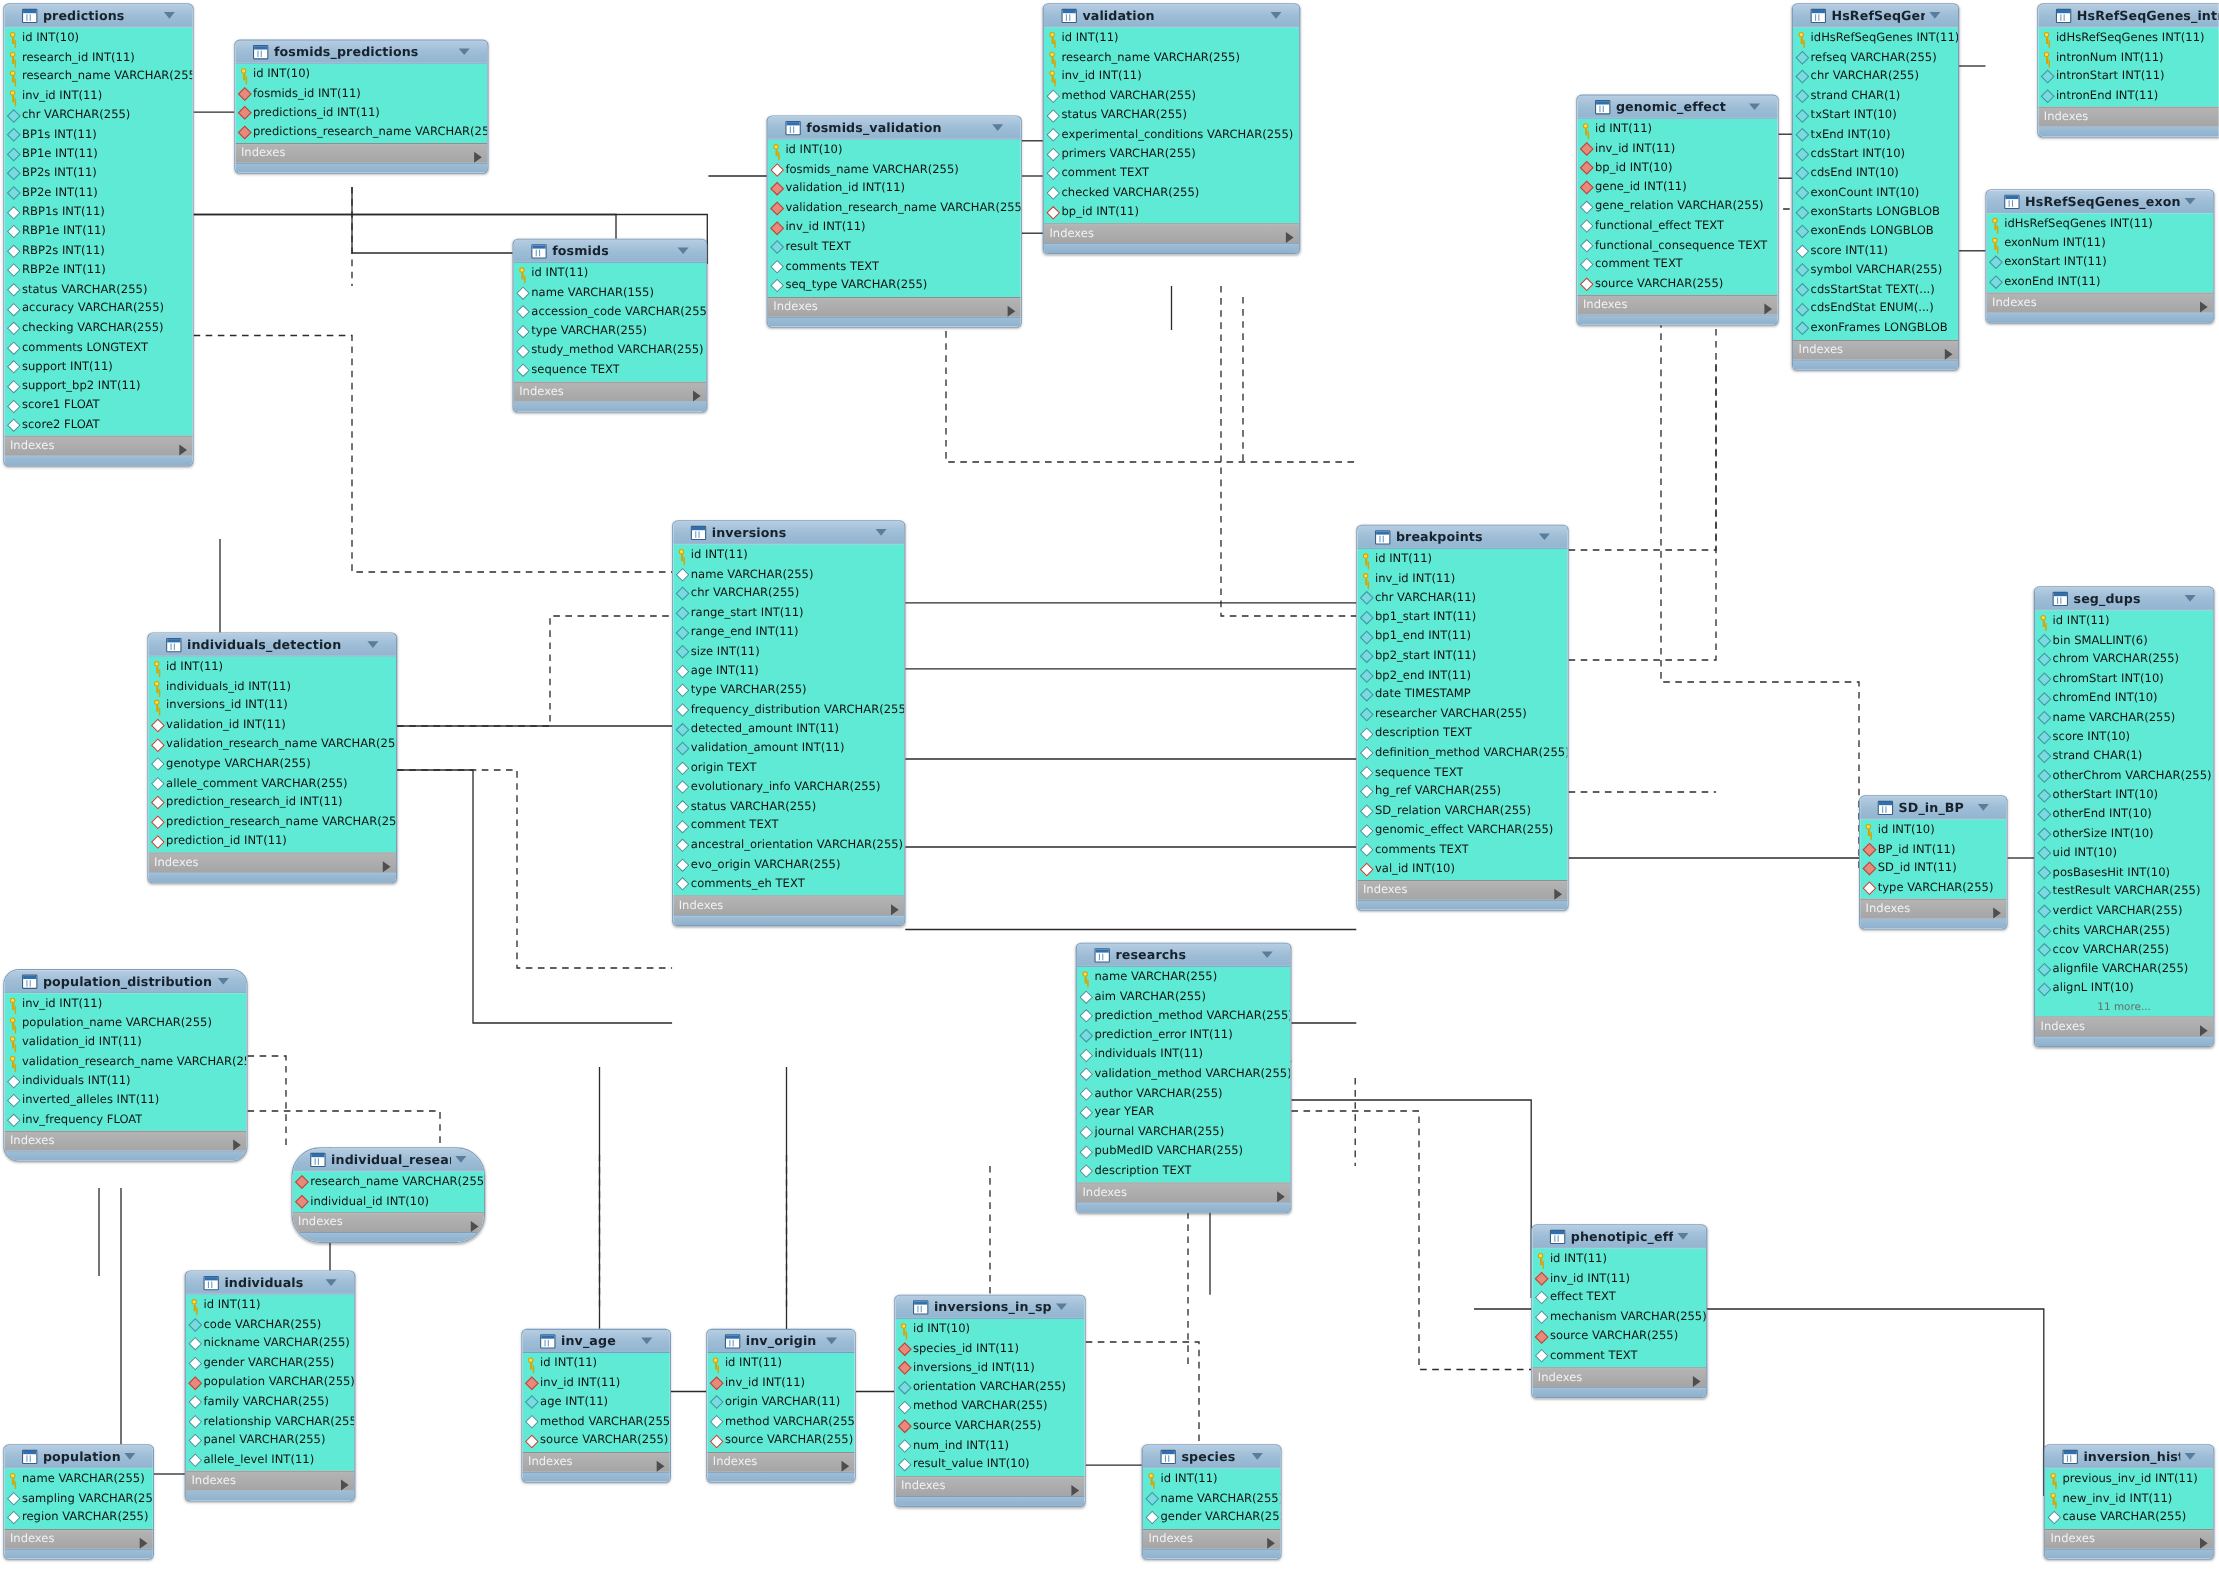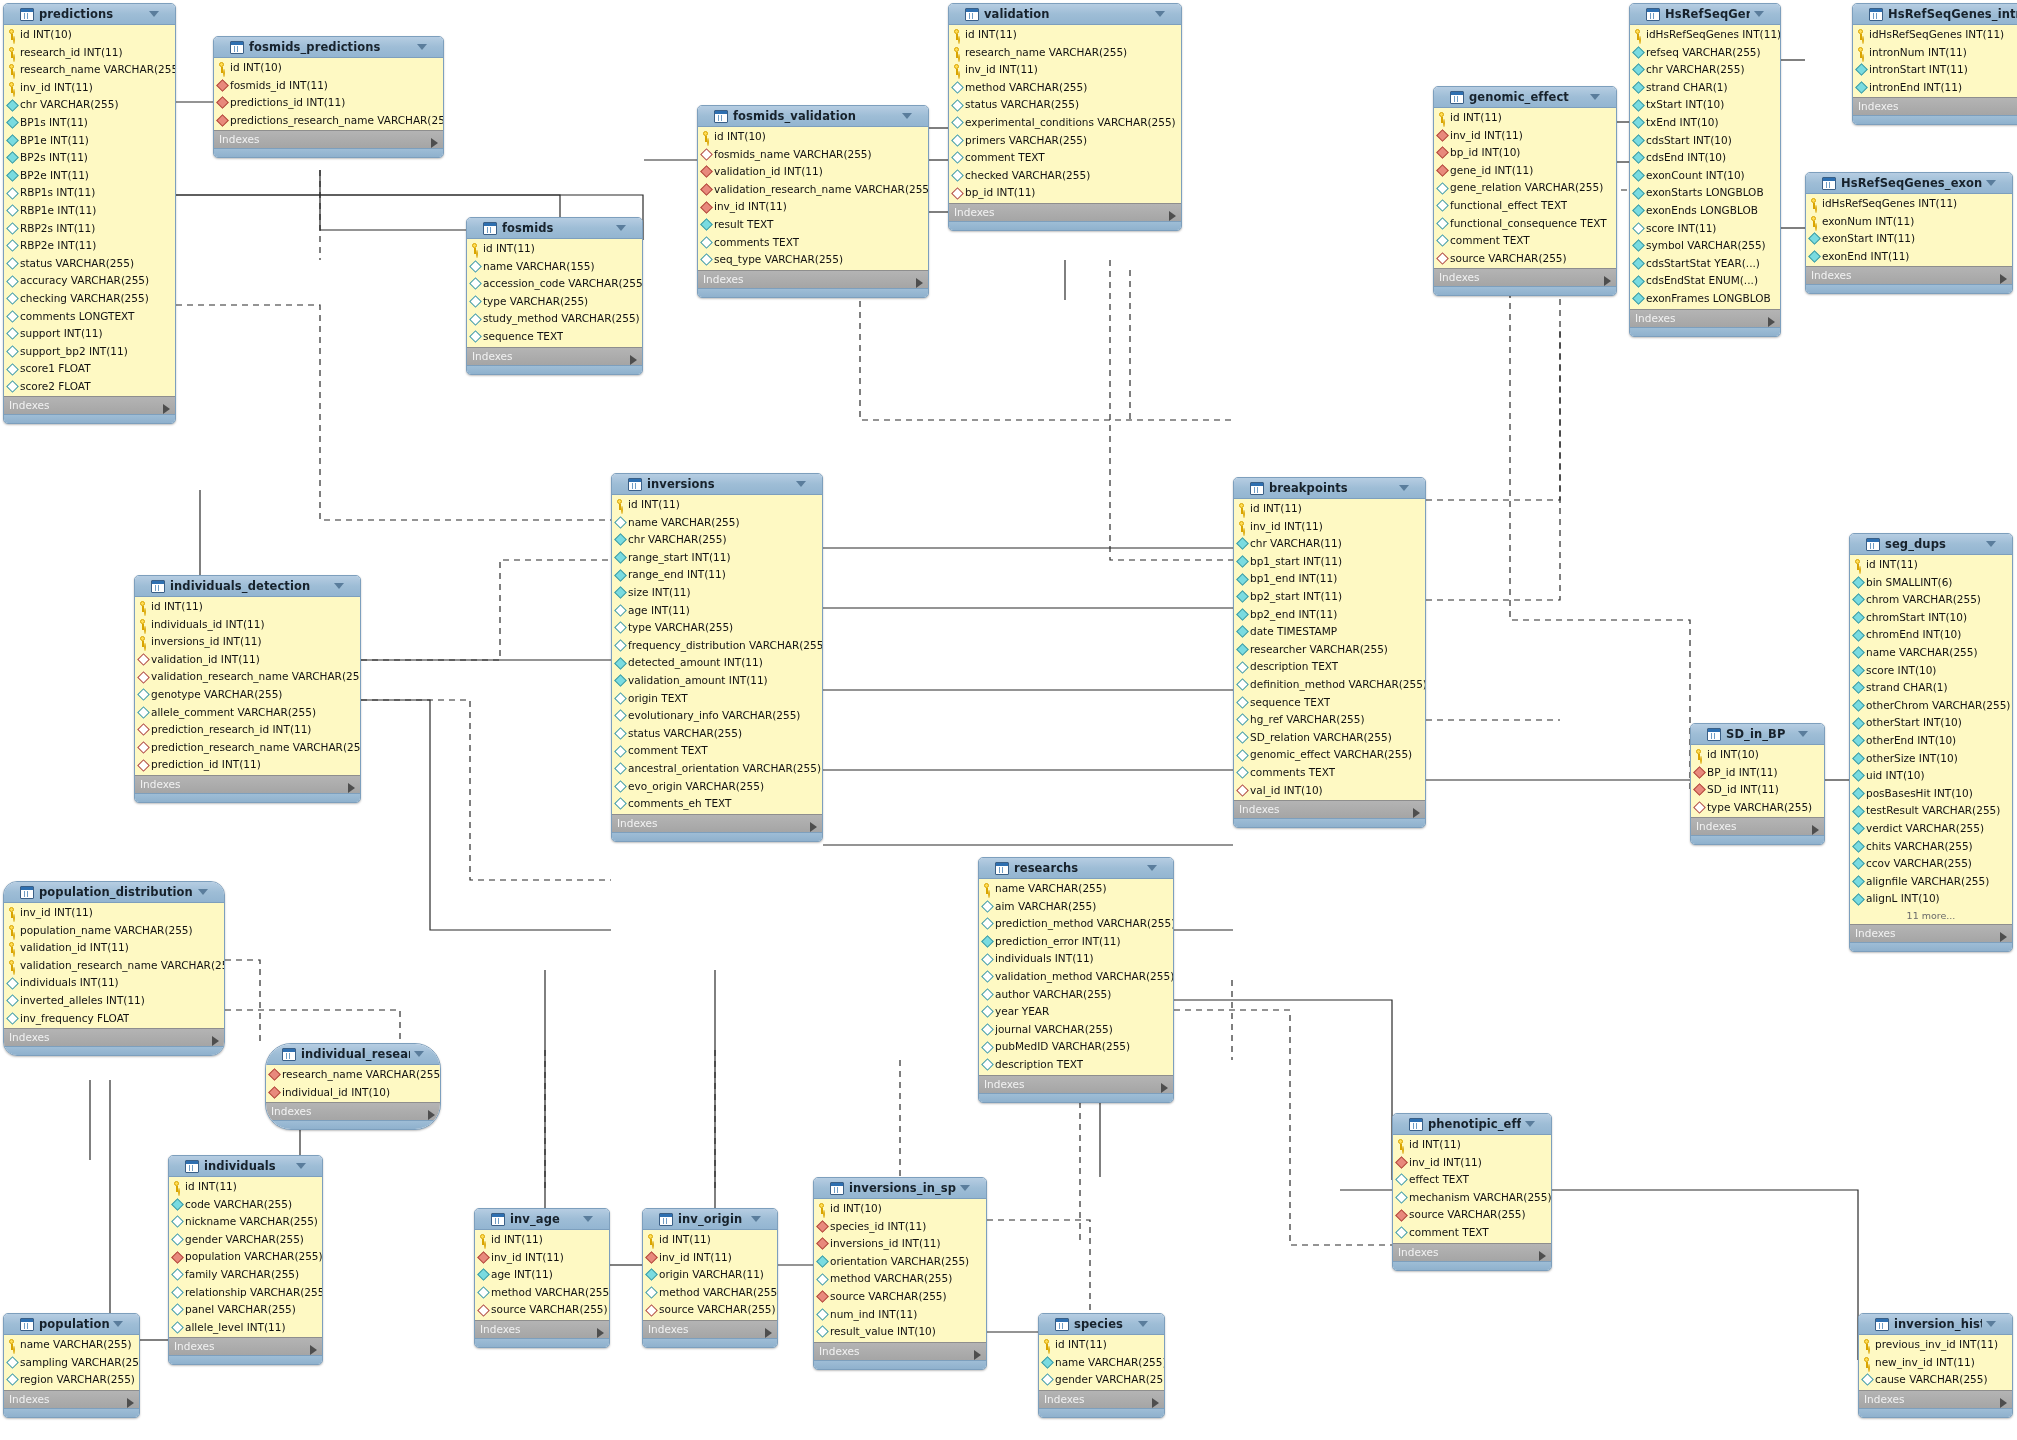--- a/index.html
+++ b/index.html
@@ -43,21 +43,21 @@
   }
   .tbl-title{
     font-size:11.5px;font-weight:bold;color:#17222c;white-space:nowrap;
     flex:1 1 auto;overflow:hidden;letter-spacing:.1px;
   }
   .tbl-caret{
     width:0;height:0;flex:0 0 auto;margin-left:4px;
     border-left:5px solid transparent;border-right:5px solid transparent;
     border-top:6px solid #5a7d9c;
   }
-  .tbl-cols{background:#fef9c3;padding:1px 0 1px 0;}
+  .tbl-cols{background:#5eead4;padding:1px 0 1px 0;}
   .col{
     height:17.6px;line-height:17.6px;
     font-size:10.5px;color:#111111;white-space:nowrap;
     padding-left:4px;display:flex;align-items:center;
   }
   .col .gl{flex:0 0 auto;margin-right:3px;display:inline-block;}
   .col .nm{overflow:hidden;text-overflow:clip;}
 
   
   .g-pk{
@@ -536,21 +536,21 @@
         <div class="col">
           <span class="gl g-d g-opt"></span>
           <span class="nm">score INT(11)</span>
         </div>
         <div class="col">
           <span class="gl g-d g-req"></span>
           <span class="nm">symbol VARCHAR(255)</span>
         </div>
         <div class="col">
           <span class="gl g-d g-req"></span>
-          <span class="nm">cdsStartStat YEAR(...)</span>
+          <span class="nm">cdsStartStat TEXT(...)</span>
         </div>
         <div class="col">
           <span class="gl g-d g-req"></span>
           <span class="nm">cdsEndStat ENUM(...)</span>
         </div>
         <div class="col">
           <span class="gl g-d g-req"></span>
           <span class="nm">exonFrames LONGBLOB</span>
         </div>
       </div>

